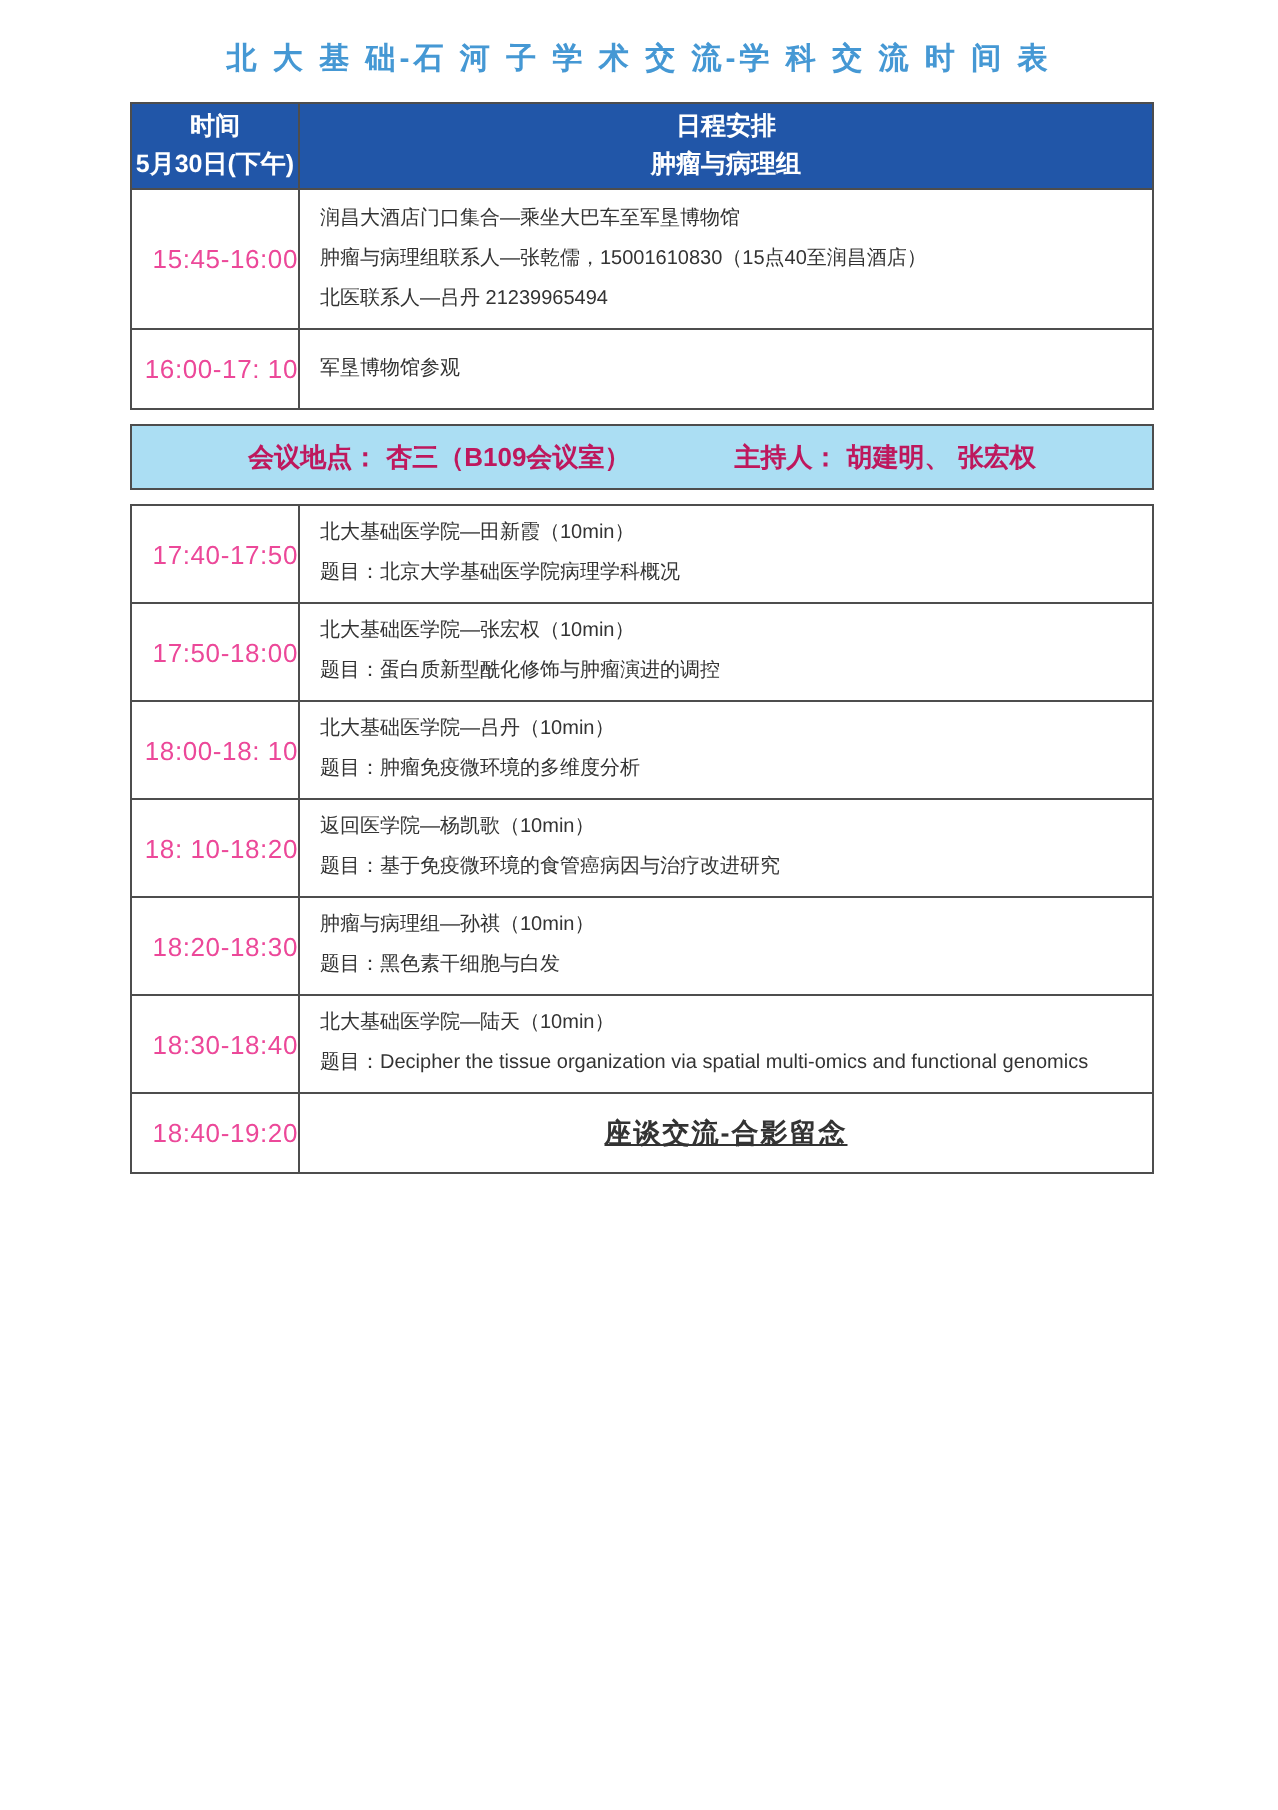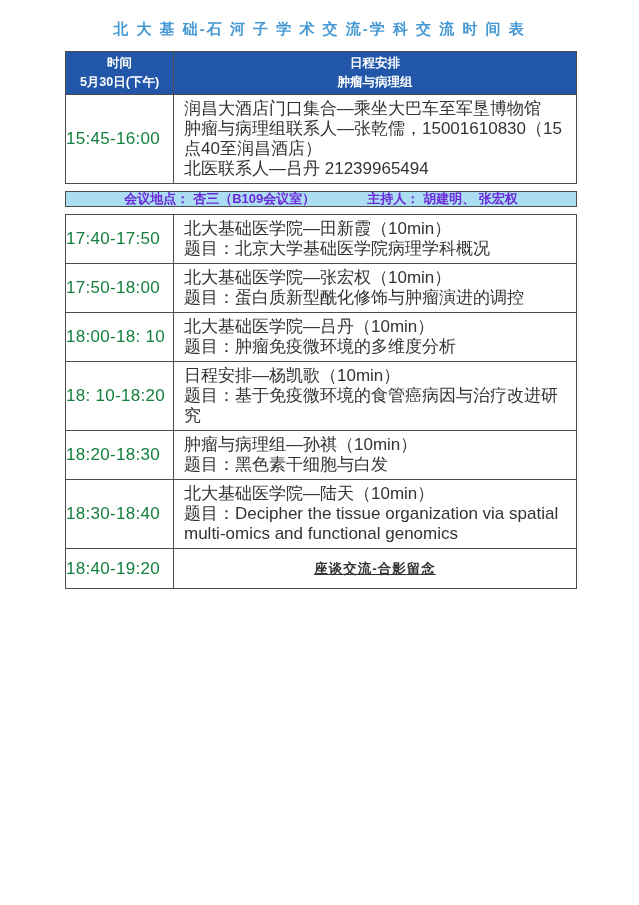--- a/index.html
+++ b/index.html
@@ -26,61 +26,61 @@
     margin-left:65px;
     width:512px;
     border-collapse:collapse;
     table-layout:fixed;
   }
   .tbl-top { margin-top:12px; }
   .tbl td {
     border:1px solid #4d4d4d;
     vertical-align:middle;
   }
-  .col-time { width:108px; }
+  .col-time { width:84px; }
 
   tr.head td {
     background:#2156A8;
     color:#ffffff;
     font-weight:bold;
     text-align:center;
     font-size:12.5px;
     line-height:19px;
     height:43px;
   }
 
   .time-cell {
-    text-align:left;
-    font-size:17px;
-    color:#15803d;
+    text-align:right;
+    font-size:13px;
+    color:#ec4899;
     letter-spacing:0.3px;
   }
   .content-cell {
     padding:4px 10px;
-    font-size:17px;
+    font-size:10px;
     line-height:20px;
     color:#333333;
   }
   .r-h70 { height:70px; }
   .r-h40 { height:40px; }
   .r-h37 { height:37px; }
 
   .banner {
     margin:7px 0 7px 65px;
     width:512px;
-    height:16px;
+    height:33px;
     border:1px solid #4d4d4d;
     background:#ABDEF3;
     display:flex;
     align-items:center;
     justify-content:center;
     gap:52px;
     font-size:13px;
     font-weight:bold;
-    color:#6d28d9;
+    color:#be185d;
     white-space:nowrap;
   }
   .banner .pair { display:inline-flex; gap:4px; }
 
   .closing-cell {
     text-align:center;
     font-size:13.5px;
     font-weight:bold;
     letter-spacing:1px;
     color:#333333;
@@ -109,20 +109,26 @@
 
     <tr class="r-h70">
       <td class="col-time time-cell">15:45-16:00</td>
       <td class="content-cell">
         <div>润昌大酒店门口集合—乘坐大巴车至军垦博物馆</div>
         <div>肿瘤与病理组联系人—张乾儒，15001610830（15点40至润昌酒店）</div>
         <div>北医联系人—吕丹 21239965494</div>
       </td>
     </tr>
 
+    <tr class="r-h40">
+      <td class="col-time time-cell">16:00-17: 10</td>
+      <td class="content-cell">
+        <div>军垦博物馆参观</div>
+      </td>
+    </tr>
 
   </tbody>
     </table>
 
   <div class="banner">
     <span class="pair">
       <span>会议地点：</span>
       <span>杏三（B109会议室）</span>
     </span>
     <span class="pair">
@@ -150,21 +156,21 @@
     <tr class="r-h40">
       <td class="col-time time-cell">18:00-18: 10</td>
       <td class="content-cell">
         <div>北大基础医学院—吕丹（10min）</div>
         <div>题目：肿瘤免疫微环境的多维度分析</div>
       </td>
     </tr>
     <tr class="r-h40">
       <td class="col-time time-cell">18: 10-18:20</td>
       <td class="content-cell">
-        <div>日程安排—杨凯歌（10min）</div>
+        <div>返回医学院—杨凯歌（10min）</div>
         <div>题目：基于免疫微环境的食管癌病因与治疗改进研究</div>
       </td>
     </tr>
     <tr class="r-h40">
       <td class="col-time time-cell">18:20-18:30</td>
       <td class="content-cell">
         <div>肿瘤与病理组—孙祺（10min）</div>
         <div>题目：黑色素干细胞与白发</div>
       </td>
     </tr>

